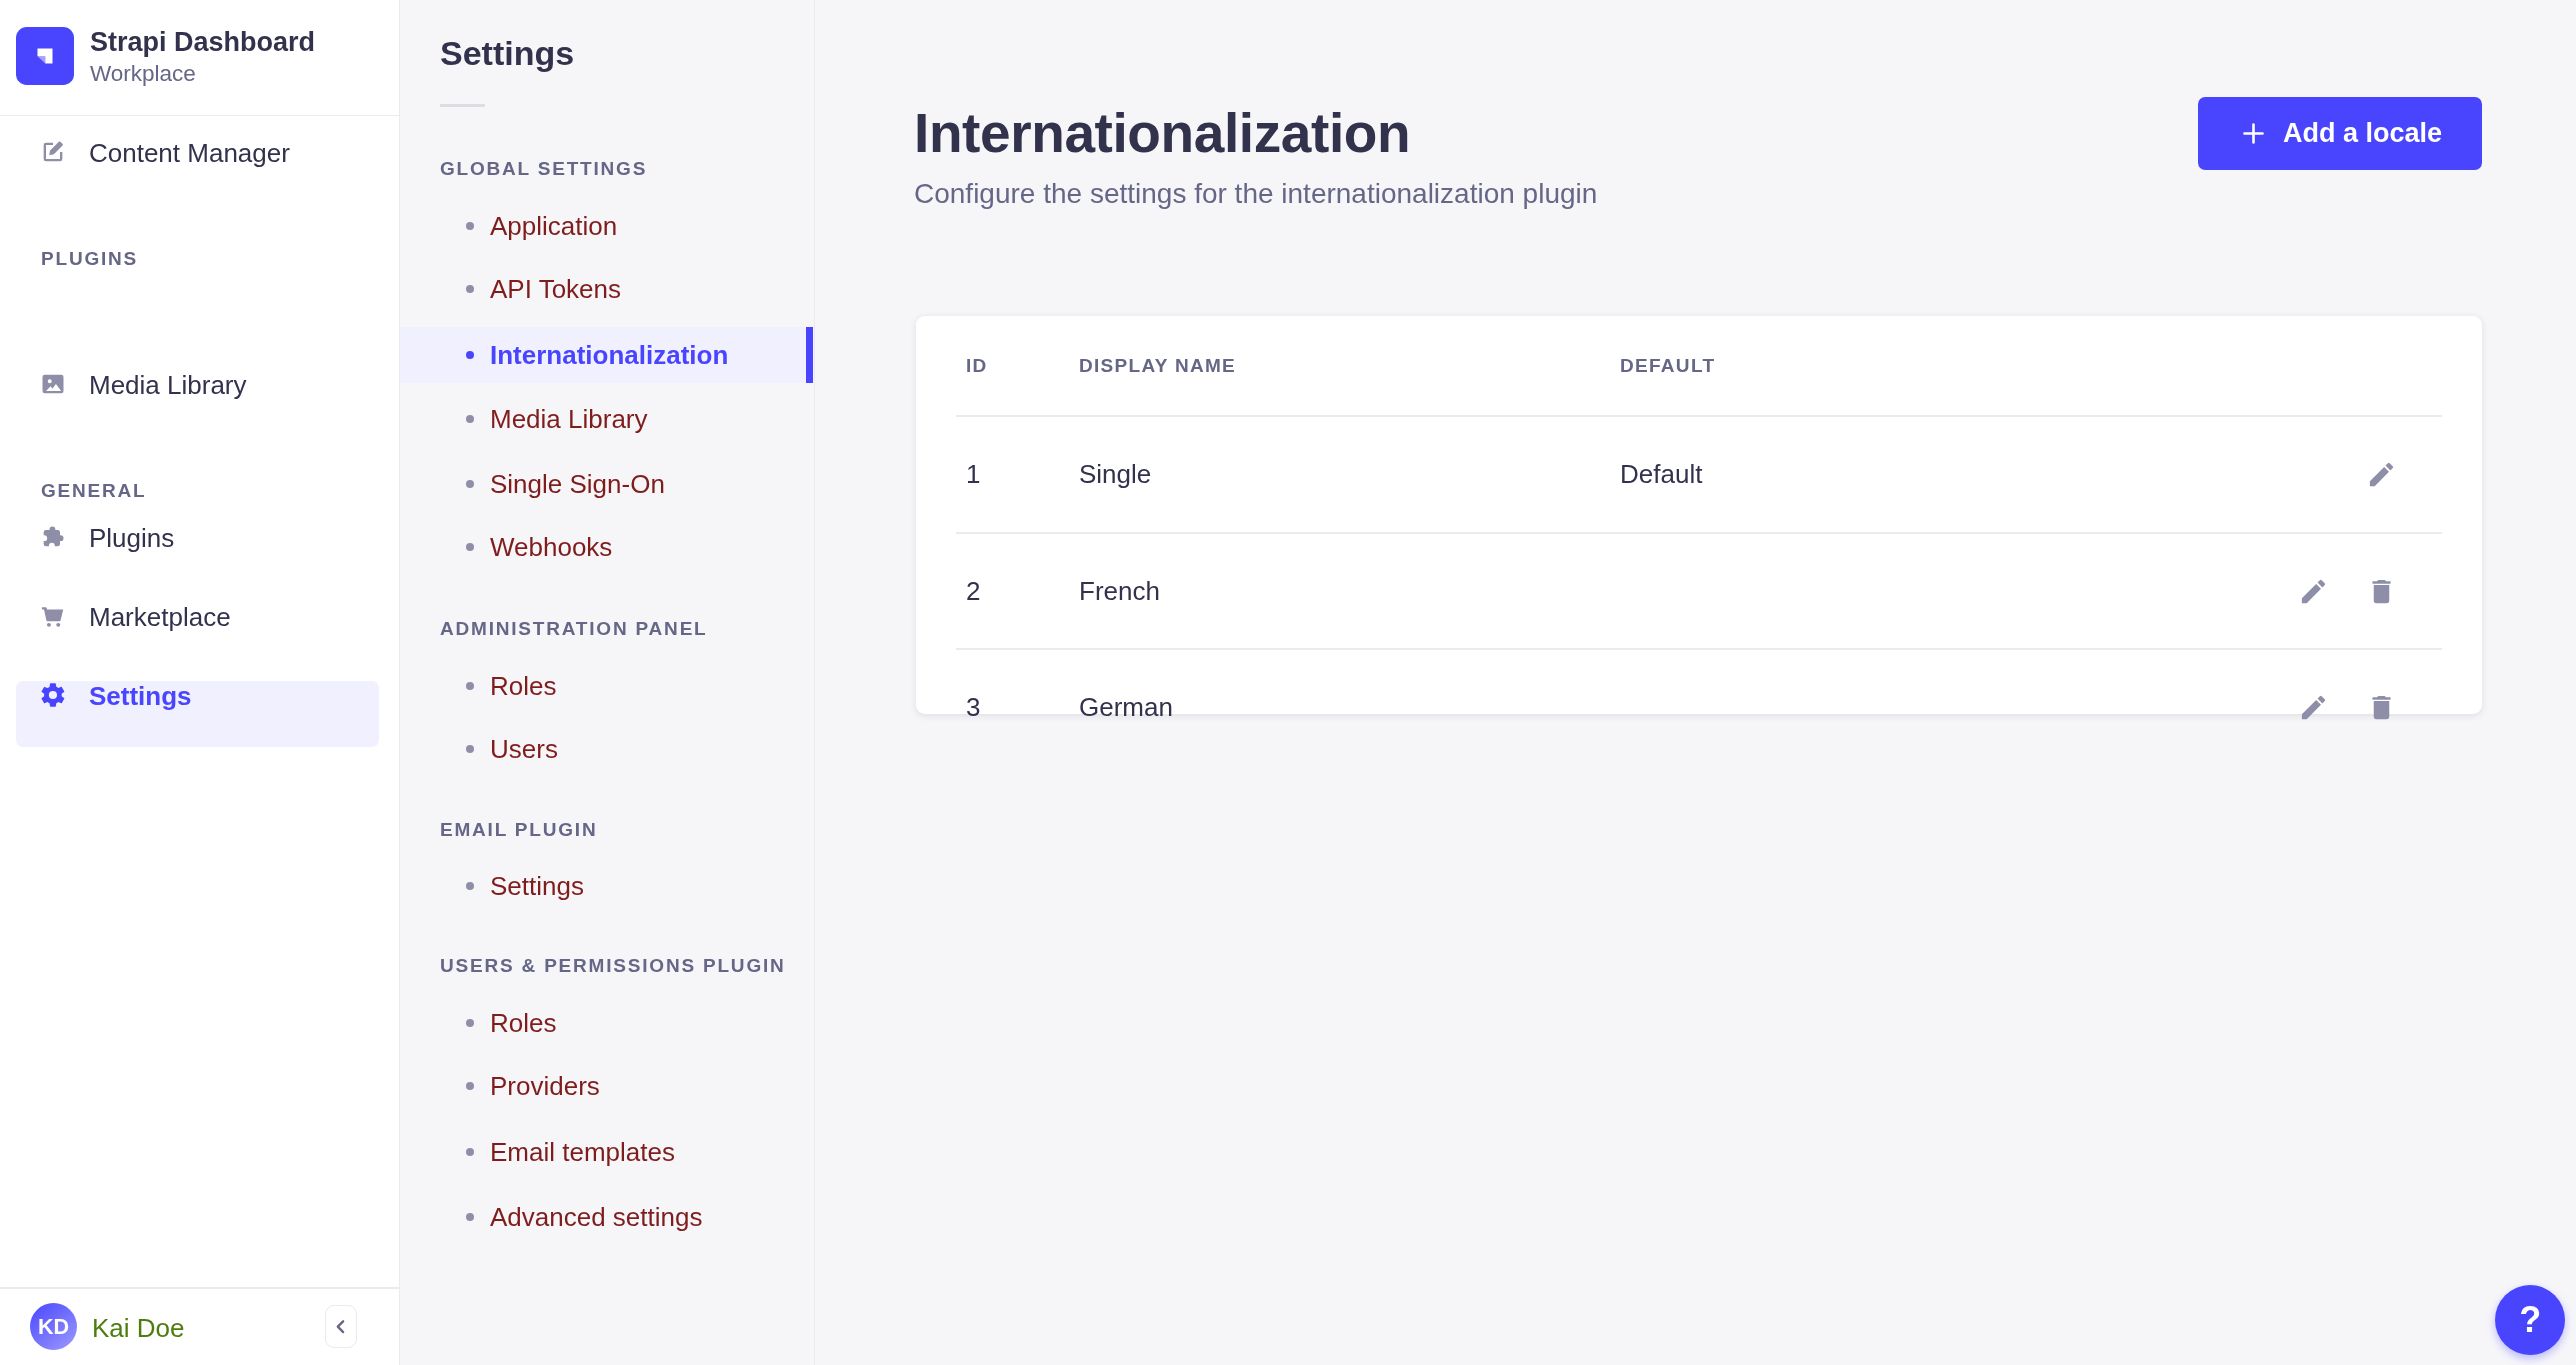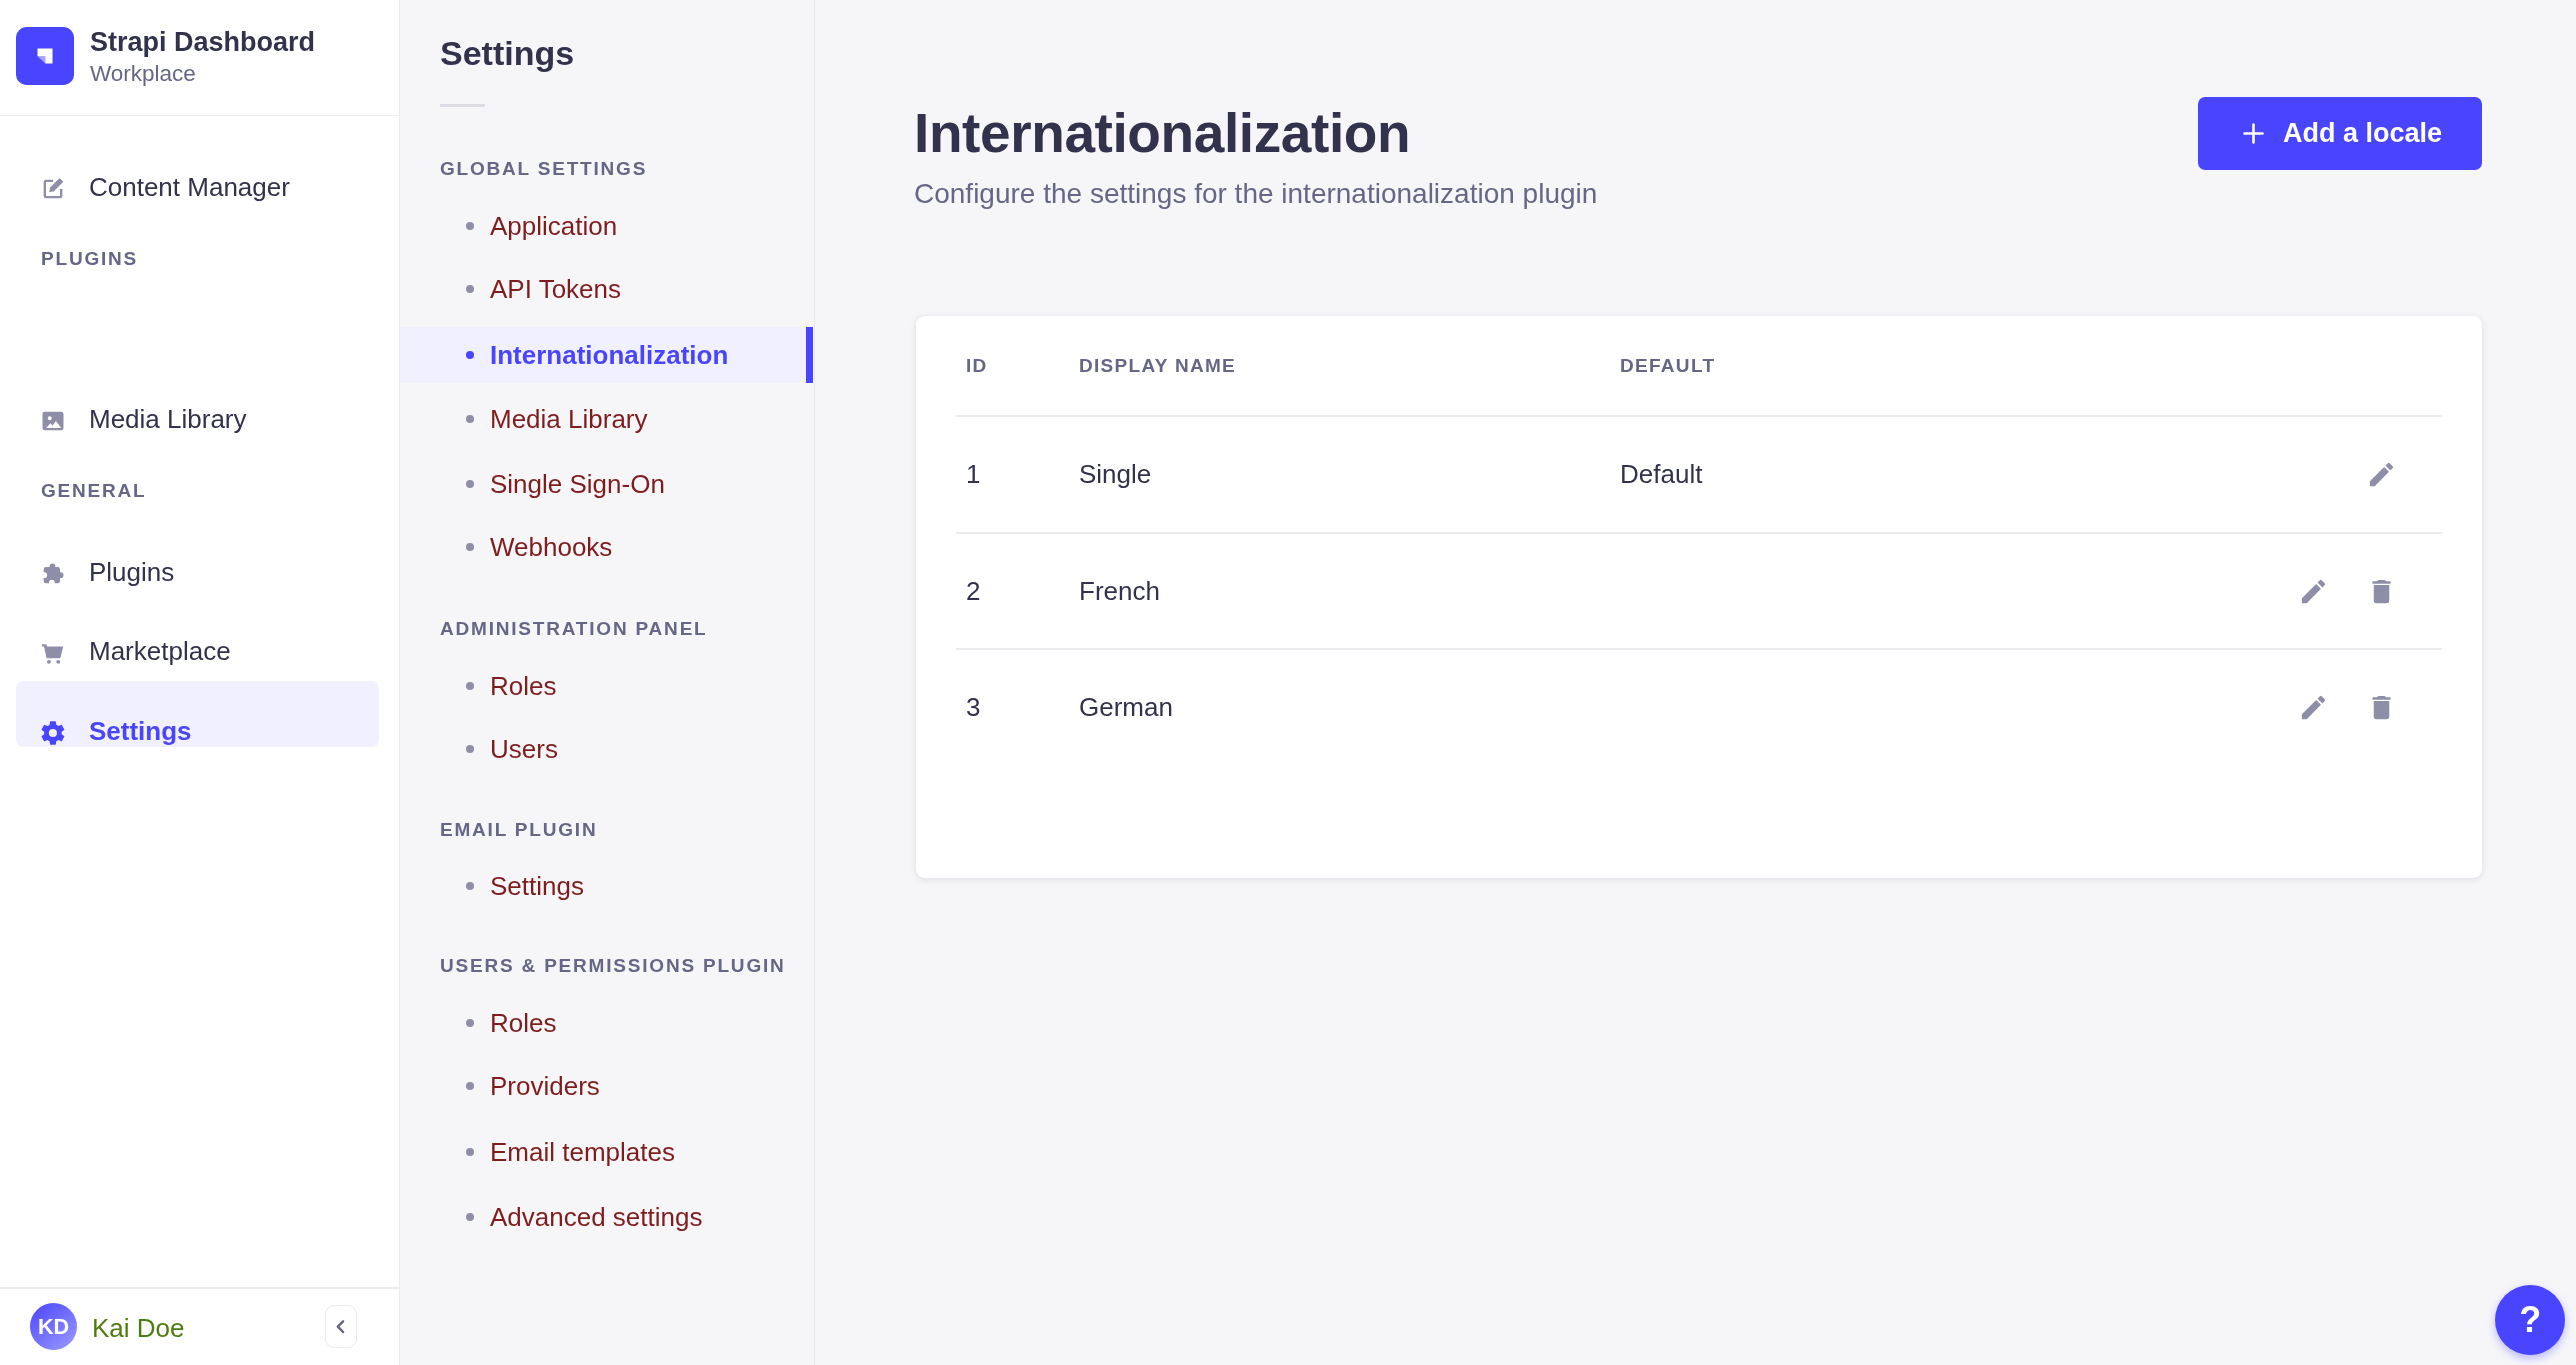--- a/index.html
+++ b/index.html
@@ -13,21 +13,21 @@
   .brand { position:absolute; left:0; top:0; width:100%; height:116px;
     border-bottom:1.8px solid #eaeaef; }
   .brand-logo { position:absolute; left:16px; top:27px; width:58px; height:58px;
     background:#4945ff; border-radius:10.8px; display:flex; align-items:center; justify-content:center; }
   .brand-title { position:absolute; left:90px; top:27px; font-size:27px; font-weight:700; color:#32324d;text-align:right; }
   .brand-sub { position:absolute; left:90px; top:61px; font-size:22.5px; color:#666687; }
 
   .mheader { position:absolute; left:41px; font-size:19px; font-weight:700;
     letter-spacing:1.8px; color:#666687; }
   .mrow { position:absolute; left:16px; width:363px; height:65px; border-radius:7.2px;
-    display:flex; align-items:flex-end; padding-left:23.4px; cursor:pointer; }
+    display:flex; align-items:flex-start; padding-left:23.4px; cursor:pointer; }
   .mrow .micon { width:28px; height:28px; flex:0 0 28px; color:#8e8ea9; }
   .mrow .mlabel { margin-left:21.6px; font-size:26px; font-weight:500; color:#32324d; white-space:nowrap; }
   .mrow.active { background:#f0f0ff; height:66px; }
   .mrow.active .micon { color:#4945ff; }
   .mrow.active .mlabel { color:#4945ff; font-weight:600; }
 
   .nav-footer-divider { position:absolute; left:0; right:0; top:1287px; height:1.8px; background:#eaeaef; }
   .avatar { position:absolute; left:30px; top:1303px; width:47px; height:47px; border-radius:50%;
     background:linear-gradient(140deg,#4945ff 0%,#9d9bff 100%);
     color:#fff; font-size:21.6px; font-weight:700; display:flex; align-items:center; justify-content:center; }
@@ -55,21 +55,21 @@
   .content { position:absolute; left:815px; top:0; right:0; bottom:0; background:#f6f6f9; }
   .page-title { position:absolute; left:99px; top:101px; font-size:55px; font-weight:700;
     letter-spacing:-0.4px; color:#32324d; }
   .page-sub { position:absolute; left:99px; top:178px; font-size:28px; color:#666687; }
   .add-btn { position:absolute; right:94px; top:97px; height:73px; padding:0 40px;
     background:#4945ff; border:none; border-radius:7.2px; color:#fff; cursor:pointer;
     display:flex; align-items:center; gap:14.4px; font-family:inherit; }
   .add-btn .plus-icon { width:31px; height:31px; }
   .add-btn .add-label { font-size:27px; font-weight:600; color:#fff; white-space:nowrap; }
 
-  .card { position:absolute; left:101px; right:94px; top:316px; height:562px;
+  .card { position:absolute; left:101px; right:94px; top:316px; height:398px;
     background:#ffffff; border-radius:9px; box-shadow:0 1.8px 7.2px rgba(33,33,52,0.1); }
   .thead { position:absolute; left:0; right:0; top:0; height:100px; }
   .th { position:absolute; top:0; height:100px; display:flex; align-items:center;
     font-size:19px; font-weight:700; letter-spacing:1.3px; color:#666687; }
   .t-divider { position:absolute; left:40px; right:40px; height:1.8px; background:#eaeaef; }
   .trow { position:absolute; left:0; right:0; height:117px; }
   .td { position:absolute; top:0; height:117px; display:flex; align-items:center;
     font-size:26px; color:#32324d; }
   .col-id { left:50px; }
   .col-name { left:163px; }

